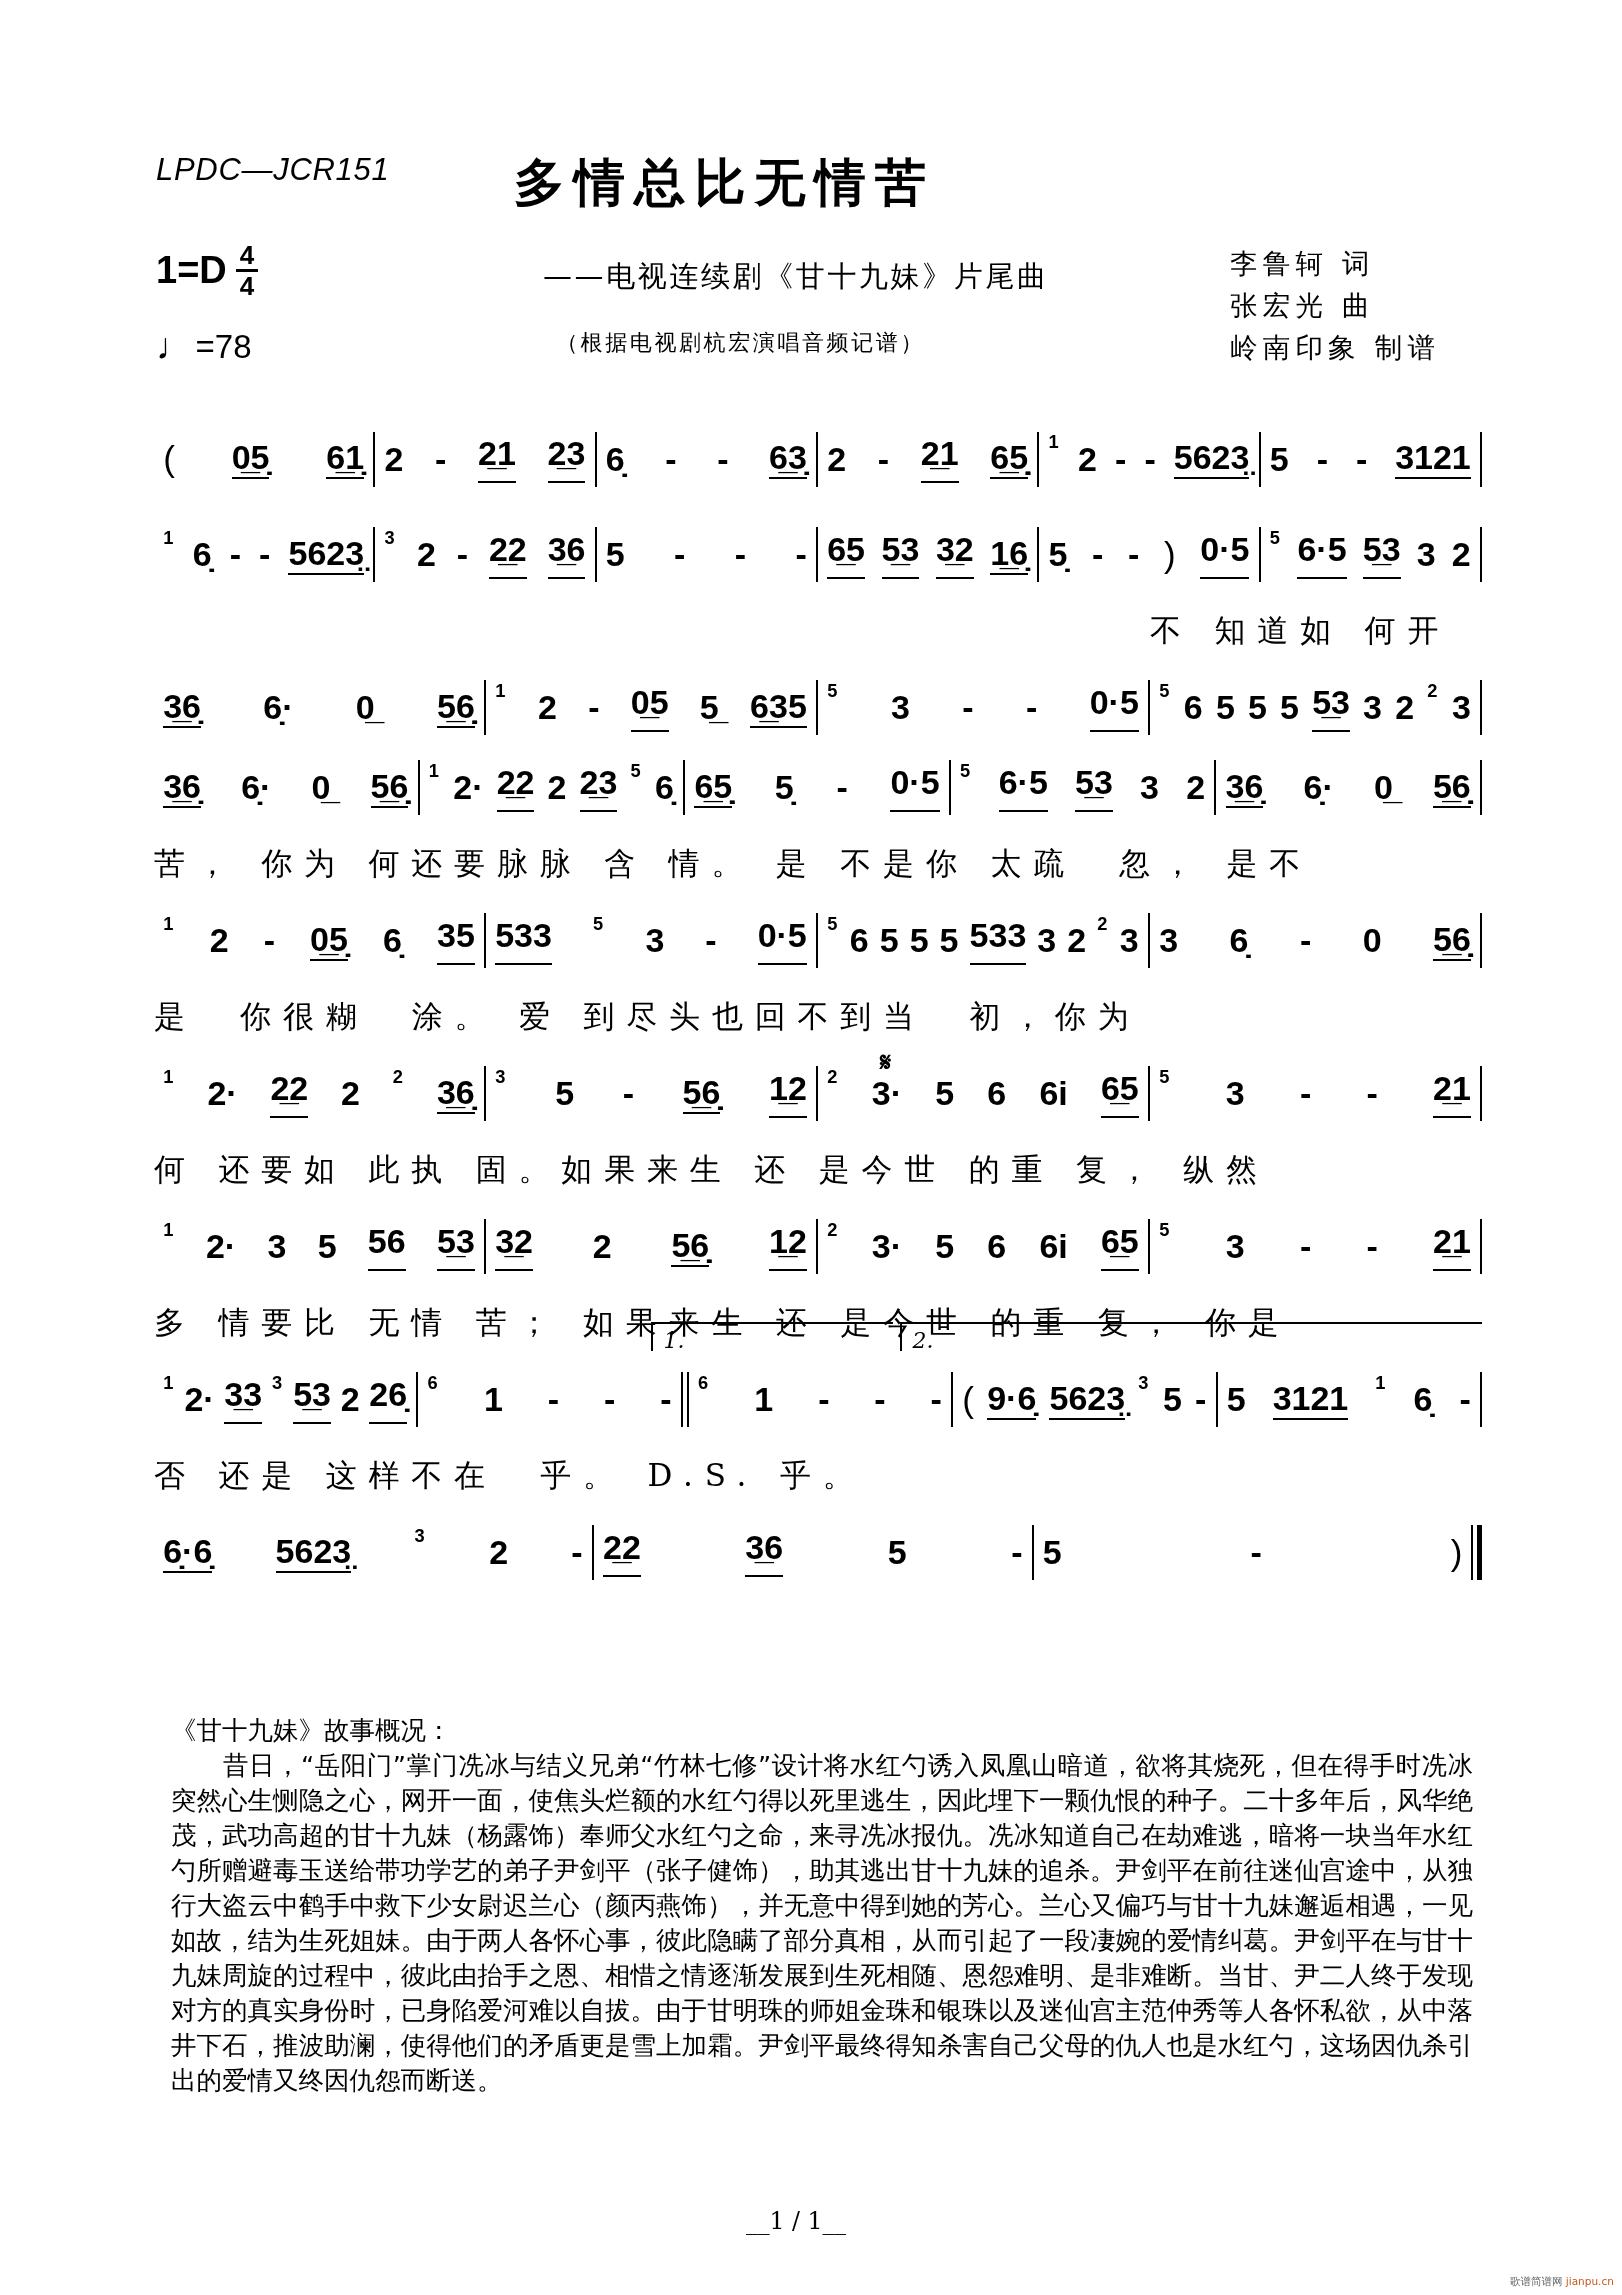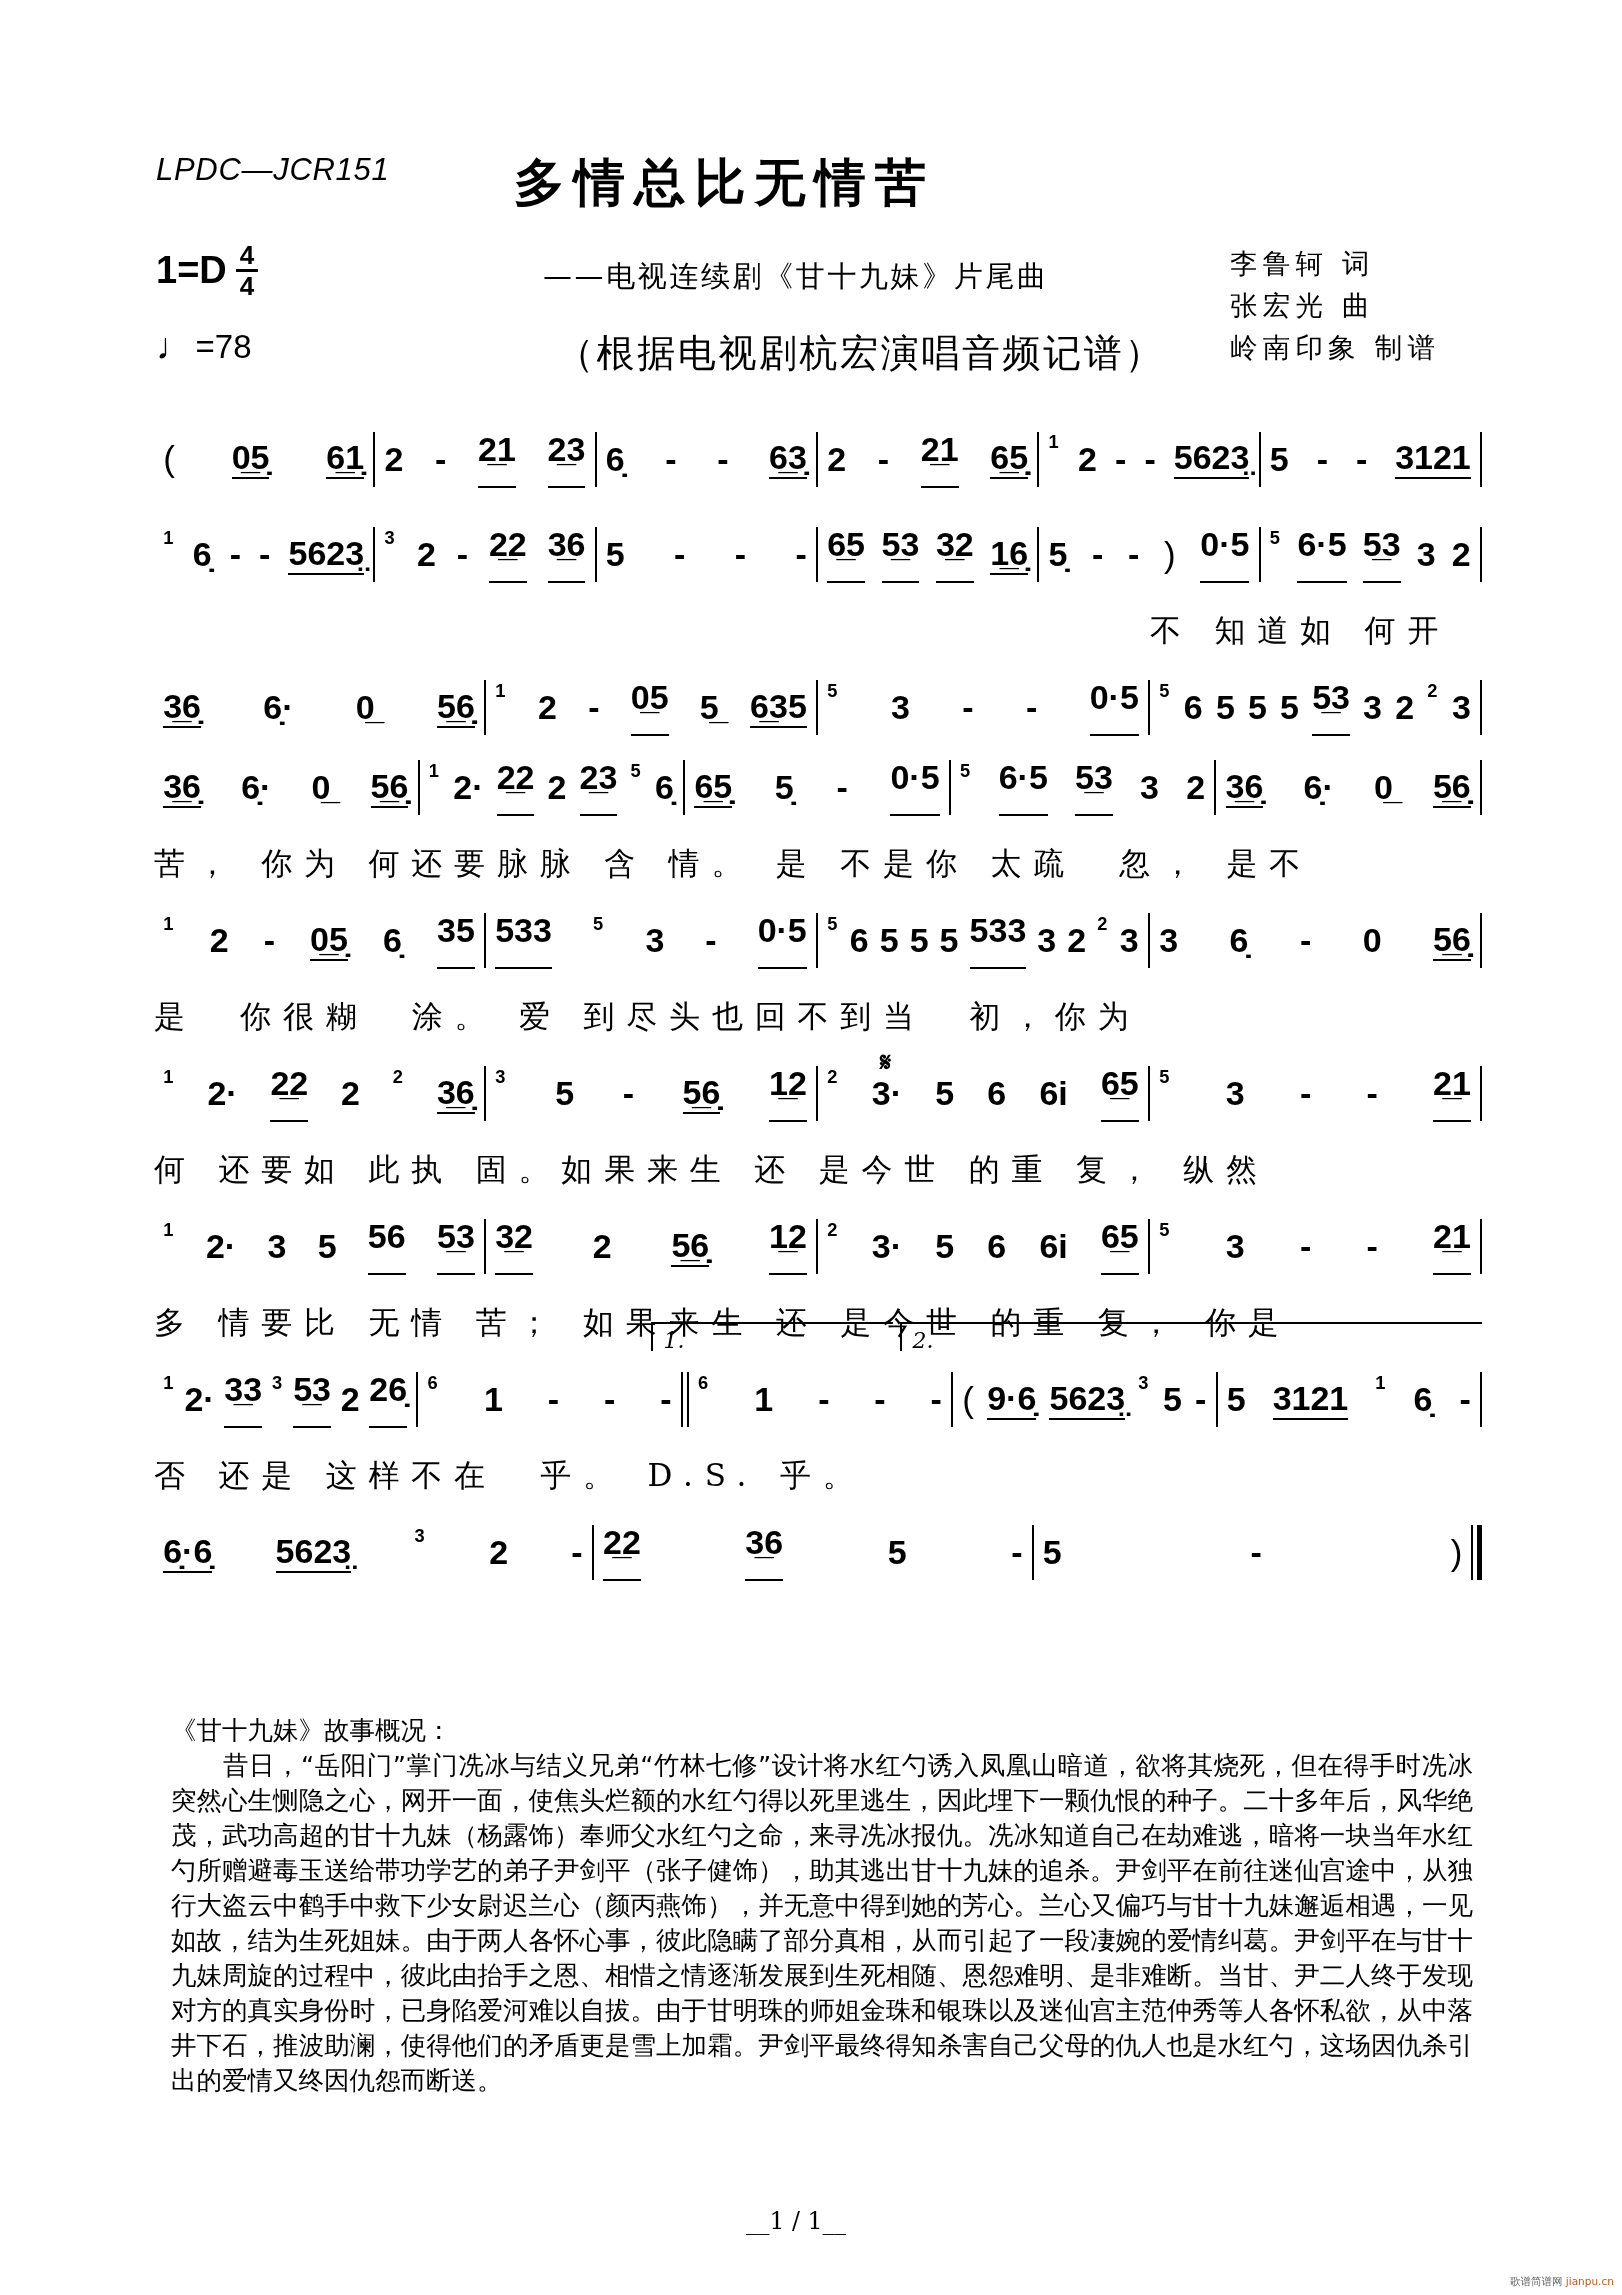--- a/index.html
+++ b/index.html
@@ -11,38 +11,38 @@
            font-family:"DejaVu Serif", serif; font-weight:bold; font-size:51px; letter-spacing:9.2px; }
   .key { position:absolute; left:156px; top:242px; font-family:"Liberation Sans", sans-serif;
          font-weight:bold; font-size:38px; display:flex; align-items:center; }
   .frac { display:inline-flex; flex-direction:column; align-items:center; margin-left:9.2px;
           font-size:26px; line-height:26px; }
   .frac .bar { width:22px; height:2.6px; background:#000; margin:1.3px 0; }
   .tempo { position:absolute; left:156px; top:326px; font-family:"Liberation Sans", sans-serif;
            font-size:33px; display:flex; align-items:center; }
   .tempo .qn { font-size:37px; margin-right:2.6px; }
   .subtitle { position:absolute; left:543px; top:257px; font-size:29px; letter-spacing:2.6px; }
-  .note-src { position:absolute; left:556px; top:328px; font-size:38px; letter-spacing:2.6px; }
+  .note-src { position:absolute; left:556px; top:328px; font-size:22px; letter-spacing:2.6px; }
   .credits { position:absolute; left:1230px; top:242px; font-size:27.5px; line-height:42px;
              letter-spacing:5.2px; }
   .credits div { white-space:nowrap; }
 
   .score { position:absolute; left:154px; top:419px; width:1328px; }
   .sline { position:relative; height:80px; display:flex; align-items:center; }
   .lyr { position:relative; height:73px; font-size:31px; letter-spacing:11.8px; display:flex;
          align-items:center; white-space:pre; font-family:"DejaVu Serif", serif; }
   .lyr.empty { height:15.7px; }
   .measure { display:flex; align-items:center; flex:1; justify-content:space-between;
              padding:0 9.2px; height:100%; position:relative; }
   .barline { width:2px; height:55px; background:#000; }
   .barline.double { width:7.9px; height:55px; background:none; border-left:2px solid #000; border-right:2px solid #000; box-sizing:border-box; }
   .barline.final { width:10.5px; height:55px; background:none; border-left:2px solid #000; border-right:5.9px solid #000; box-sizing:border-box; }
   .nt { font-family:"Liberation Sans", sans-serif; font-weight:bold; font-size:34px; line-height:37px;
         display:inline-flex; position:relative; }
-  .u1 { border-bottom:2.6px solid #000; padding-bottom:18px; }
+  .u1 { border-bottom:2.6px solid #000; padding-bottom:9px; }
   .u2 { border-bottom:2.6px double #000; padding-bottom:1.3px; }
   .grace { font-family:"Liberation Sans", sans-serif; font-weight:bold; font-size:18.3px;
            position:relative; top:-17px; margin-right:1.3px; }
   .paren { font-size:35px; font-family:"Liberation Sans", sans-serif; }
   .seg { position:absolute; left:726px; top:-6.5px; font-size:26px; font-weight:bold; }
   .volta { position:absolute; top:-38px; height:29px; border-top:2.6px solid #000; border-left:2px solid #000;
            font-family:"DejaVu Serif", serif; font-style:italic; font-size:22px; padding-left:10.5px; padding-top:3.9px; box-sizing:border-box; }
 
   .story { position:absolute; left:171px; top:1713px; width:1302px; font-size:25.5px; line-height:35px;
            font-family:"DejaVu Sans", sans-serif; }

